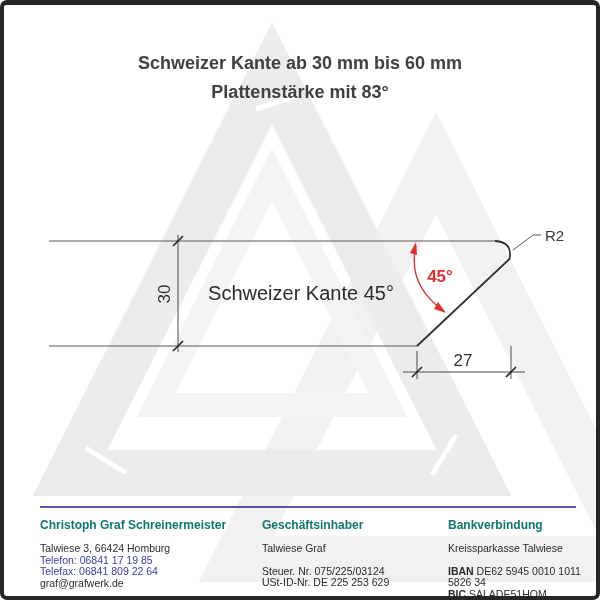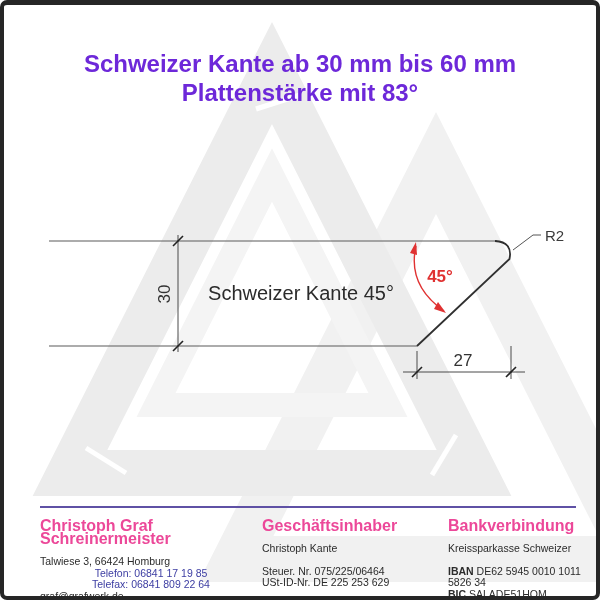--- a/index.html
+++ b/index.html
@@ -12,38 +12,38 @@
     border-radius:7px;
     background:#ffffff;
     overflow:hidden;
     font-family:"Liberation Sans", sans-serif;
   }
   .watermark{position:absolute;left:0;top:0;z-index:0;}
   .drawing{position:absolute;left:0;top:0;z-index:2;}
   .title{
     position:absolute;top:44px;left:0;right:0;z-index:3;
     text-align:center;
-    font-weight:700;font-size:24px;line-height:29px;
-    color:#6d28d9;
+    font-weight:700;font-size:18px;line-height:29px;
+    color:#404040;
   }
   .rule{
     position:absolute;left:36px;right:20px;top:501px;height:2px;
     background:#5f51a5;z-index:3;
   }
   .footer{
     position:absolute;left:36px;right:14px;top:514px;z-index:3;
     display:grid;grid-template-columns:222px 186px auto;
     color:#2b2b2b;font-size:10.5px;line-height:11.5px;
   }
   .footer h4{
-    margin:0 0 11px 0;font-size:16px;line-height:13px;color:#ec4899;
+    margin:0 0 11px 0;font-size:12px;line-height:13px;color:#0f766e;
   }
   .footer .line{margin:0;}
   .footer .gap{height:11px;}
-  .blue{color:#3c3da2;text-align:center;}
+  .blue{color:#3c3da2;}
   .b{font-weight:700;text-align:right;}
 </style>
 </head>
 <body>
 
 <div class="page">
 
   <svg class="watermark" width="600" height="600" viewBox="0 0 600 600" aria-hidden="true">
     <g fill="none" stroke-linejoin="miter">
       <polygon points="432,158 232,554 632,554" stroke="#f1f1f1" stroke-width="46"></polygon>
@@ -94,28 +94,28 @@
   <div class="footer">
     <div>
       <h4>Christoph Graf Schreinermeister</h4>
       <div class="line">Talwiese 3, 66424 Homburg</div>
       <div class="line blue">Telefon: 06841 17 19 85</div>
       <div class="line blue">Telefax: 06841 809 22 64</div>
       <div class="line">graf@grafwerk.de</div>
     </div>
     <div>
       <h4>Geschäftsinhaber</h4>
-      <div class="line">Christoph Kante</div>
+      <div class="line">Talwiese Graf</div>
       <div class="gap"></div>
-      <div class="line">Steuer. Nr. 075/225/06464</div>
+      <div class="line">Steuer. Nr. 075/225/03124</div>
       <div class="line">USt-ID-Nr. DE 225 253 629</div>
     </div>
     <div>
       <h4>Bankverbindung</h4>
-      <div class="line">Kreissparkasse Schweizer</div>
+      <div class="line">Kreissparkasse Talwiese</div>
       <div class="gap"></div>
       <div class="line">
         <span class="b">IBAN</span>
         <span>DE62 5945 0010 1011 5826 34</span>
       </div>
       <div class="line">
         <span class="b">BIC</span>
         <span>SALADE51HOM</span>
       </div>
     </div>

